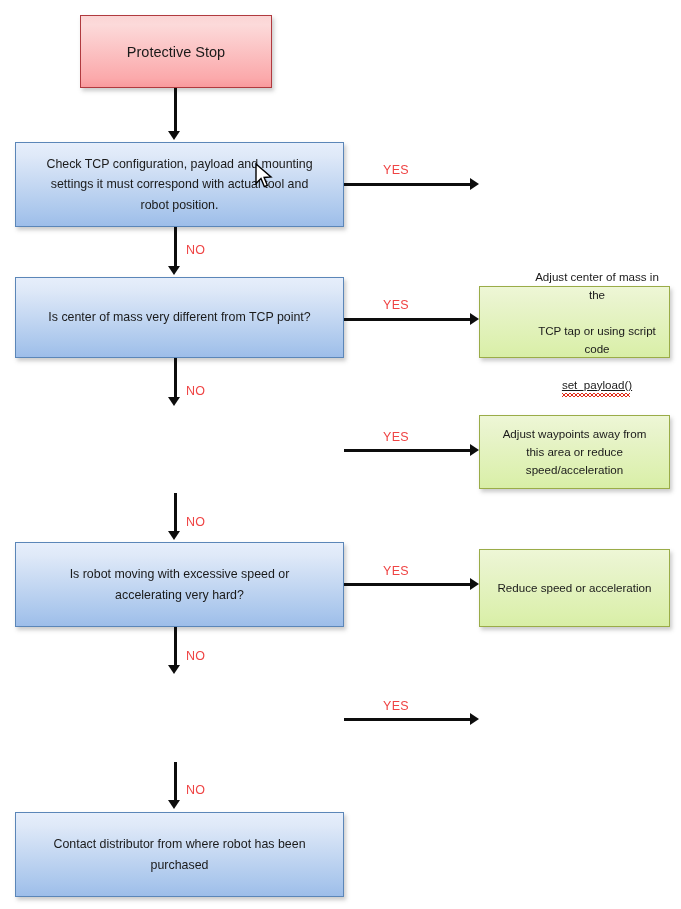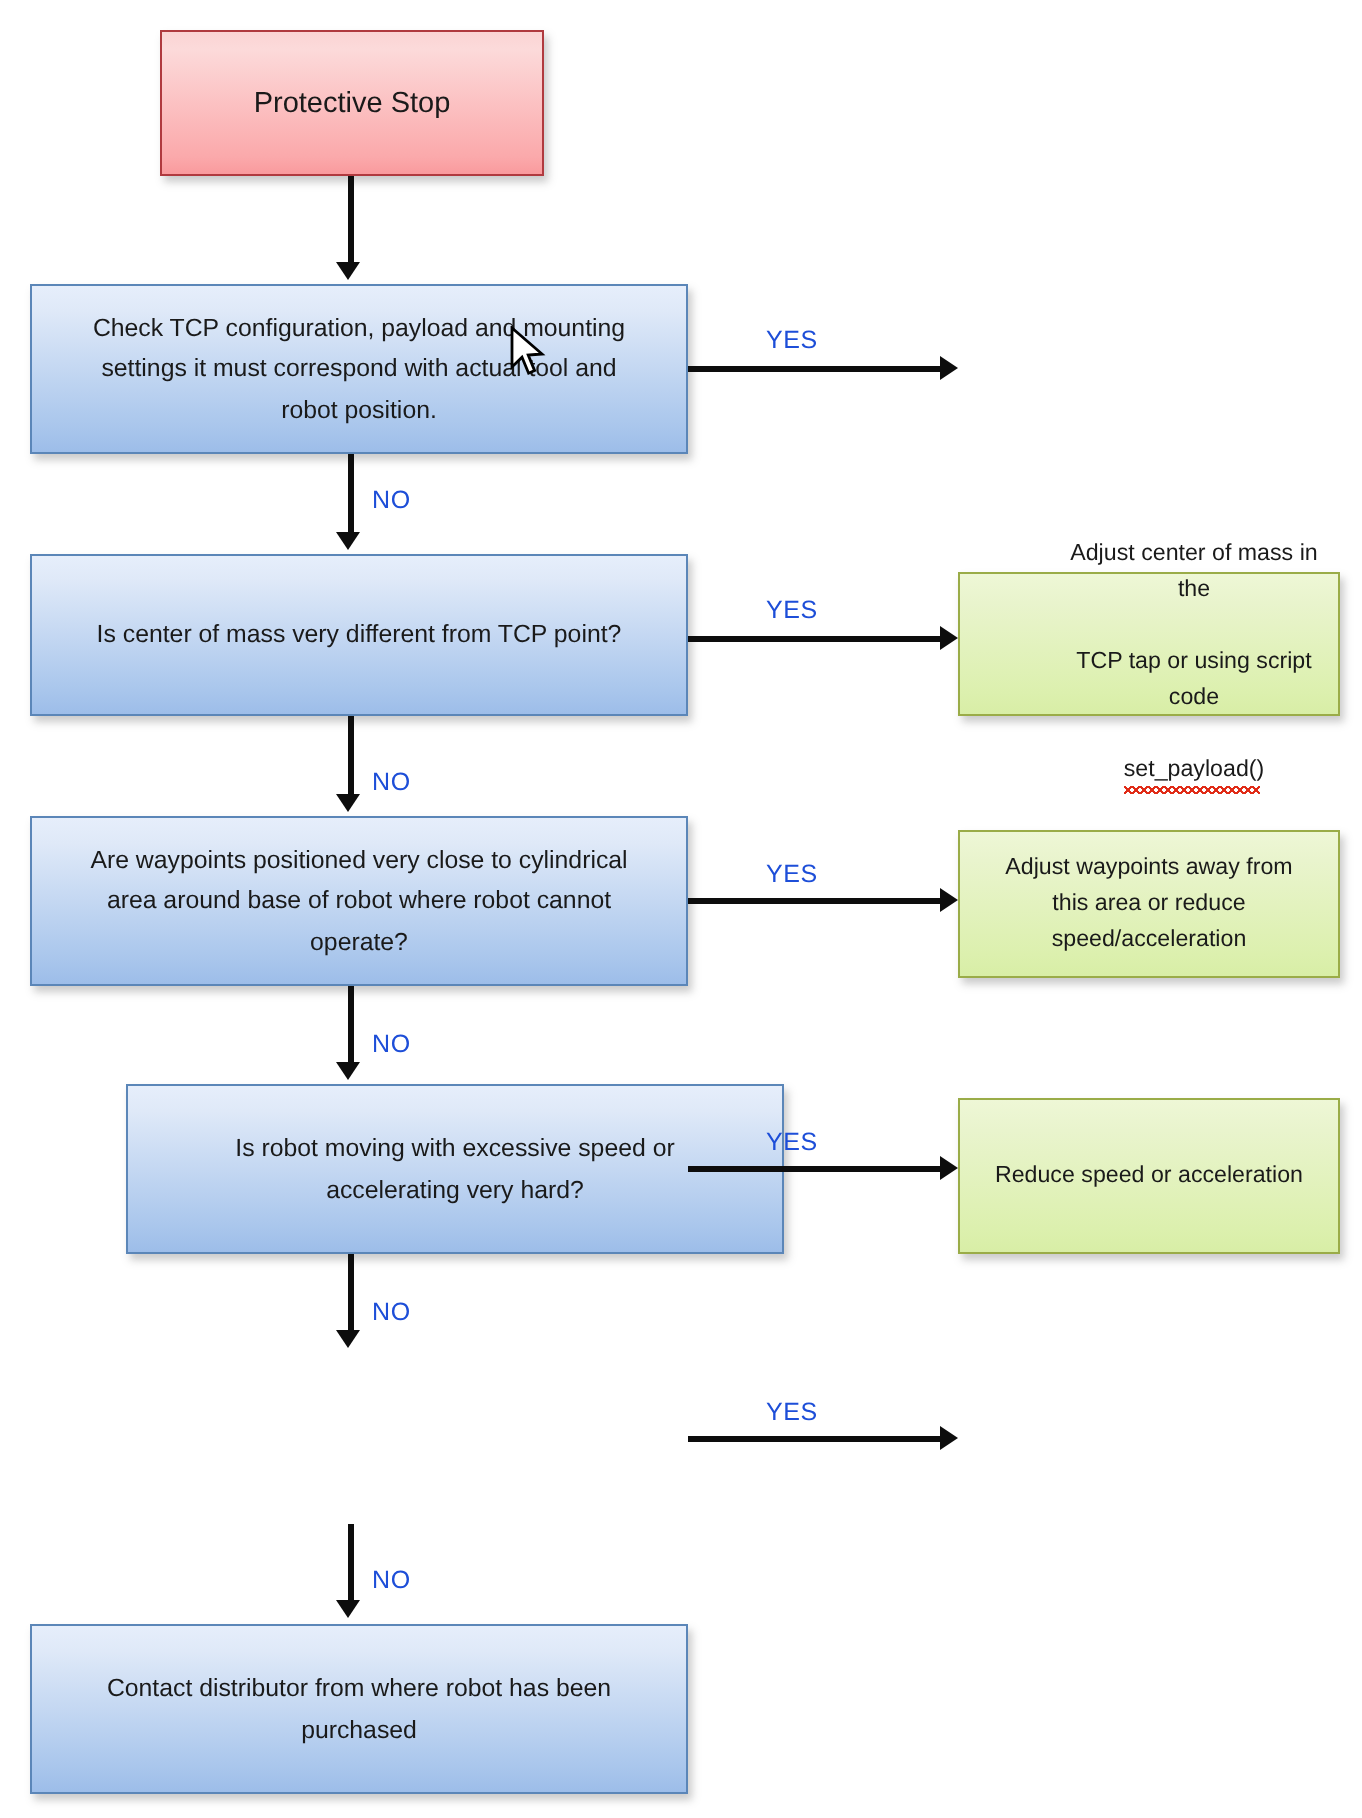--- a/index.html
+++ b/index.html
@@ -84,27 +84,28 @@
     position: absolute;
     width: 0;
     height: 0;
     border-top: 6.5px solid transparent;
     border-bottom: 6.5px solid transparent;
     border-left: 9px solid #0d0d0d;
   }
   .edge-label {
     position: absolute;
     font-size: 12.5px;
-    color: #1d4ed8;
+    color: #ef4444;
     letter-spacing: 0.3px;
     white-space: nowrap;
   }
 
   
   .code-under {
+    text-decoration: underline;
     text-decoration-color: #1a1a1a;
     text-underline-offset: 1px;
     position: relative;
     display: inline-block;
   }
   .code-under::after {
     content: "";
     position: absolute;
     left: 0;
     right: 2px;
@@ -159,39 +160,34 @@
       <span>Adjust center of mass in the</span><br>
       <span>TCP tap or using script code</span><br>
       <span class="code-under">set_payload()</span>
     </span>
   </div>
 
   <div class="vline" style="left:174px; top:358px; height:41px;"></div>
   <div class="vtip" style="left:168px; top:397px;"></div>
   <div class="edge-label" style="left:186px; top:384px;">NO</div>
 
-  <div class="node blue" style="left:15px; top:408px; width:329px; height:85px;">
-    <span class="txt">Are waypoints  positioned  very close to cylindrical
-area around  base of robot  where robot  cannot
-operate?</span>
-  </div>
   <div class="hline" style="left:344px; top:449px; width:128px;"></div>
   <div class="htip" style="left:470px; top:444px;"></div>
   <div class="edge-label" style="left:383px; top:430px;">YES</div>
   <div class="node green" style="left:479px; top:415px; width:191px; height:74px;">
     <span class="txt">Adjust waypoints away from
 this area or reduce
 speed/acceleration</span>
   </div>
 
   <div class="vline" style="left:174px; top:493px; height:40px;"></div>
   <div class="vtip" style="left:168px; top:531px;"></div>
   <div class="edge-label" style="left:186px; top:515px;">NO</div>
 
-  <div class="node blue" style="left:15px; top:542px; width:329px; height:85px;margin-left:48px;">
+  <div class="node blue" style="left:15px; top:542px; width:329px; height:85px;">
     <span class="txt">Is robot  moving  with excessive  speed or
 accelerating  very hard?</span>
   </div>
   <div class="hline" style="left:344px; top:583px; width:128px;"></div>
   <div class="htip" style="left:470px; top:578px;"></div>
   <div class="edge-label" style="left:383px; top:564px;">YES</div>
   <div class="node green" style="left:479px; top:549px; width:191px; height:78px;">
     <span class="txt">Reduce speed or acceleration</span>
   </div>
 

